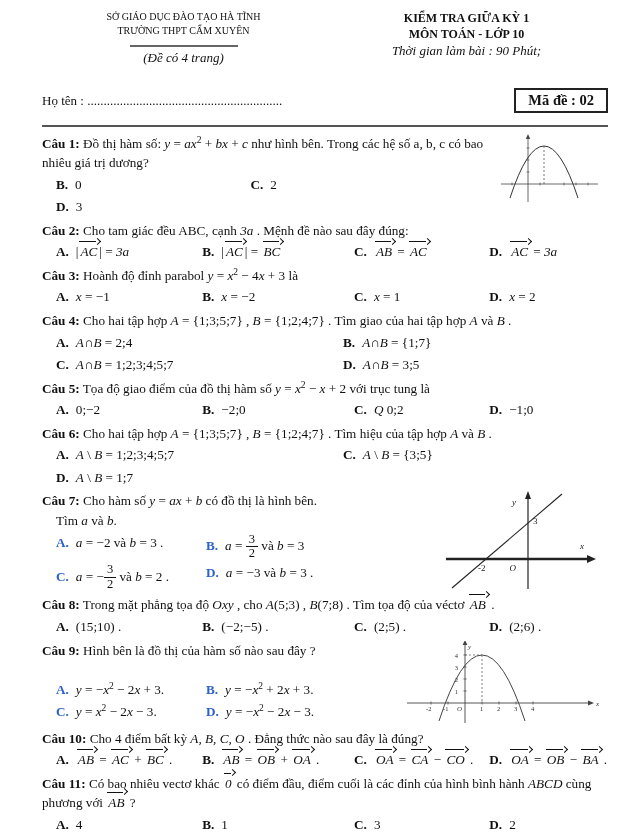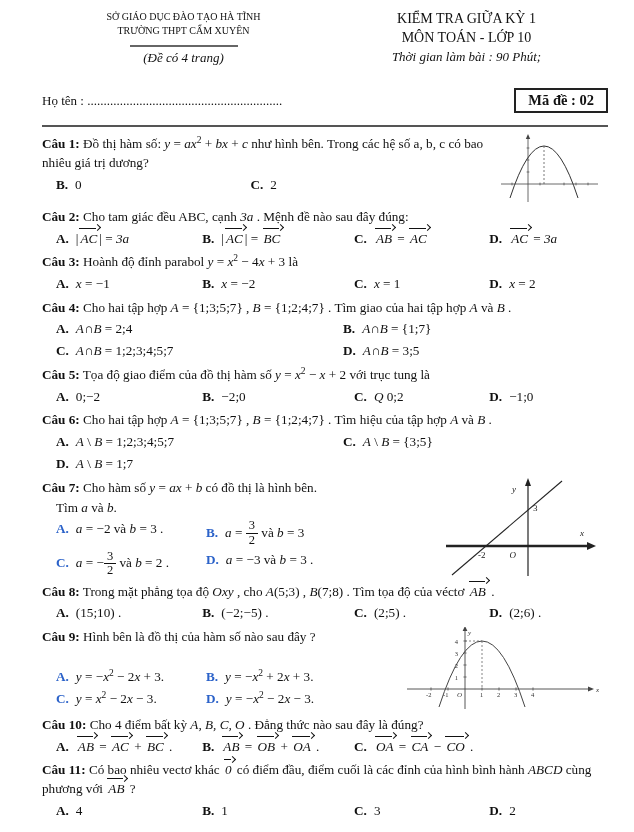--- a/index.html
+++ b/index.html
@@ -3,21 +3,21 @@
 <meta charset="utf-8">
 <style>
   html,body{margin:0;padding:0;background:#fff;}
   body{width:634px;height:832px;font-family:"Liberation Serif","DejaVu Serif",serif;color:#111;overflow:hidden;}
   .page{padding:6px 26px 0 42px;box-sizing:border-box;width:634px;}
   
   .hdr{display:flex;margin-top:4px;}
   .hdr-left{width:50%;text-align:center;}
   .hdr-right{width:50%;text-align:center;}
   .h-b{font-weight:normal;font-size:10px;line-height:1.35;}
-  .h-b2{font-weight:normal;font-size:14px;line-height:1.35;}
+  .h-b2{font-weight:bold;font-size:12px;line-height:1.35;}
   .mini-rule{width:108px;border-top:2px solid #666;margin:8px auto 3px auto;}
   .h-note{font-style:italic;font-size:13px;margin-top:1px;}
   
   .name-row{display:flex;justify-content:space-between;align-items:center;margin-top:22px;}
   .name-label{font-size:13px;}
   .code-box{border:2px solid #222;padding:2px 12px;font-weight:bold;font-size:14.5px;}
   .divider{border-top:2px solid #555;margin:12px 0 7px 0;}
   
   .q{font-size:13.2px;line-height:1.45;margin-bottom:3px;}
   .qrow{display:flex;align-items:flex-start;}
@@ -75,20 +75,21 @@
   <div class="divider"></div>
 
   <div id="questions">
       <div class="q">
         <div class="qrow">
           <div class="qmain">
             <div class="stem"><span class="qnum">Câu 1:</span> <span>Đồ thị hàm số: </span><span class="mi">y</span><span> = </span><span class="mi">ax</span><sup>2</sup><span> + </span><span class="mi">bx</span><span> + </span><span class="mi">c</span><span>  như hình bên.  Trong các hệ số </span><span class="mb">a, b, c</span><span> có bao nhiêu giá trị dương?</span></div>
             <div class="opts c2a">
               <div class="opt"><span class="olabel">B.</span><span><span>0</span></span></div>
               <div class="opt"><span class="olabel">C.</span><span><span>2</span></span></div>
+              <div class="opt"><span class="olabel">D.</span><span><span>3</span></span></div>
             </div>
           </div>
           <div class="qfig" style="width: 110px;">
             <svg width="104" height="70" viewBox="0 0 104 70">
     <line x1="3" y1="50" x2="100" y2="50" stroke="#444" stroke-width="0.8"></line>
     <line x1="30" y1="3" x2="30" y2="68" stroke="#444" stroke-width="0.8"></line>
     <polygon points="27.8,5 30,0 32.2,5" fill="#444"></polygon>
     <g stroke="#444" stroke-width="0.7">
       <line x1="14" y1="48.6" x2="14" y2="51.4"></line>
                 <line x1="42" y1="48.6" x2="42" y2="51.4"></line>
@@ -261,20 +262,21 @@
         </div>
       </div>
       <div class="q">
         <div class="qrow">
           <div class="qmain">
             <div class="stem"><span class="qnum">Câu 10:</span> <span>Cho 4 điểm bất kỳ  </span><span class="mi">A, B, C, O</span><span> . Đẳng thức nào sau đây là đúng?</span></div>
             <div class="opts c4">
               <div class="opt"><span class="olabel">A.</span><span><span class="vec">AB</span><span> = </span><span class="vec">AC</span><span> + </span><span class="vec">BC</span><span> .</span></span></div>
               <div class="opt"><span class="olabel">B.</span><span><span class="vec">AB</span><span> = </span><span class="vec">OB</span><span> + </span><span class="vec">OA</span><span> .</span></span></div>
               <div class="opt"><span class="olabel">C.</span><span><span class="vec">OA</span><span> = </span><span class="vec">CA</span><span> − </span><span class="vec">CO</span><span> .</span></span></div>
+              <div class="opt"><span class="olabel">D.</span><span><span class="vec">OA</span><span> = </span><span class="vec">OB</span><span> − </span><span class="vec">BA</span><span> .</span></span></div>
             </div>
           </div>
         </div>
       </div>
       <div class="q">
         <div class="qrow">
           <div class="qmain">
             <div class="stem"><span class="qnum">Câu 11:</span> <span>Có bao nhiêu vectơ khác </span><span class="vec">0</span><span> có điểm đầu, điểm cuối là các đỉnh của hình bình hành  </span><span class="mi">ABCD</span><span>  cùng phương với  </span><span class="vec">AB</span><span> ?</span></div>
             <div class="opts c4">
               <div class="opt"><span class="olabel">A.</span><span><span>4</span></span></div>

